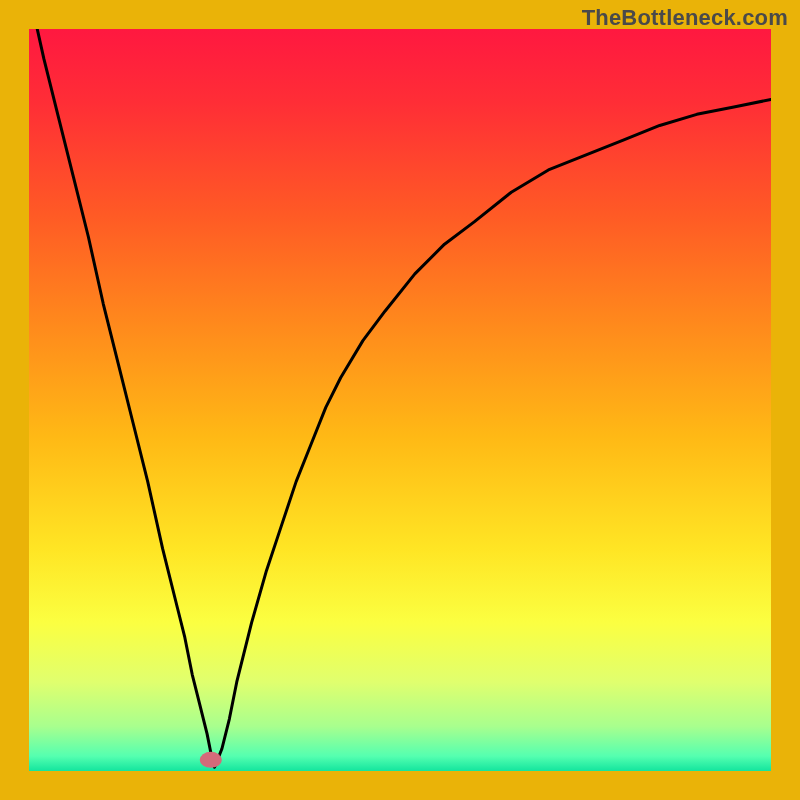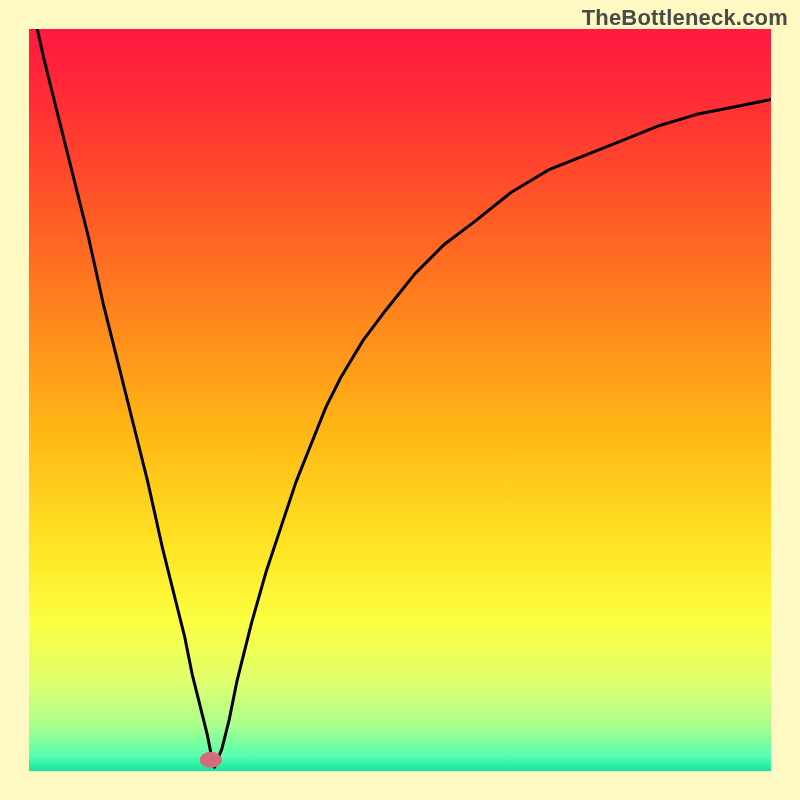--- a/index.html
+++ b/index.html
@@ -8,21 +8,21 @@
     width: 800px;
     height: 800px;
     background: #000;
     overflow: hidden;
     font-family: Arial, Helvetica, sans-serif;
   }
   .frame {
     position: relative;
     width: 800px;
     height: 800px;
-    background: #fef9c3;
+    background: #eab308;
   }
   .watermark {
     position: absolute;
     top: 5px;
     right: 12px;
     color: #4a4a4a;
     font-size: 22px;
     font-weight: 600;
     letter-spacing: 0.2px;
     z-index: 10;

